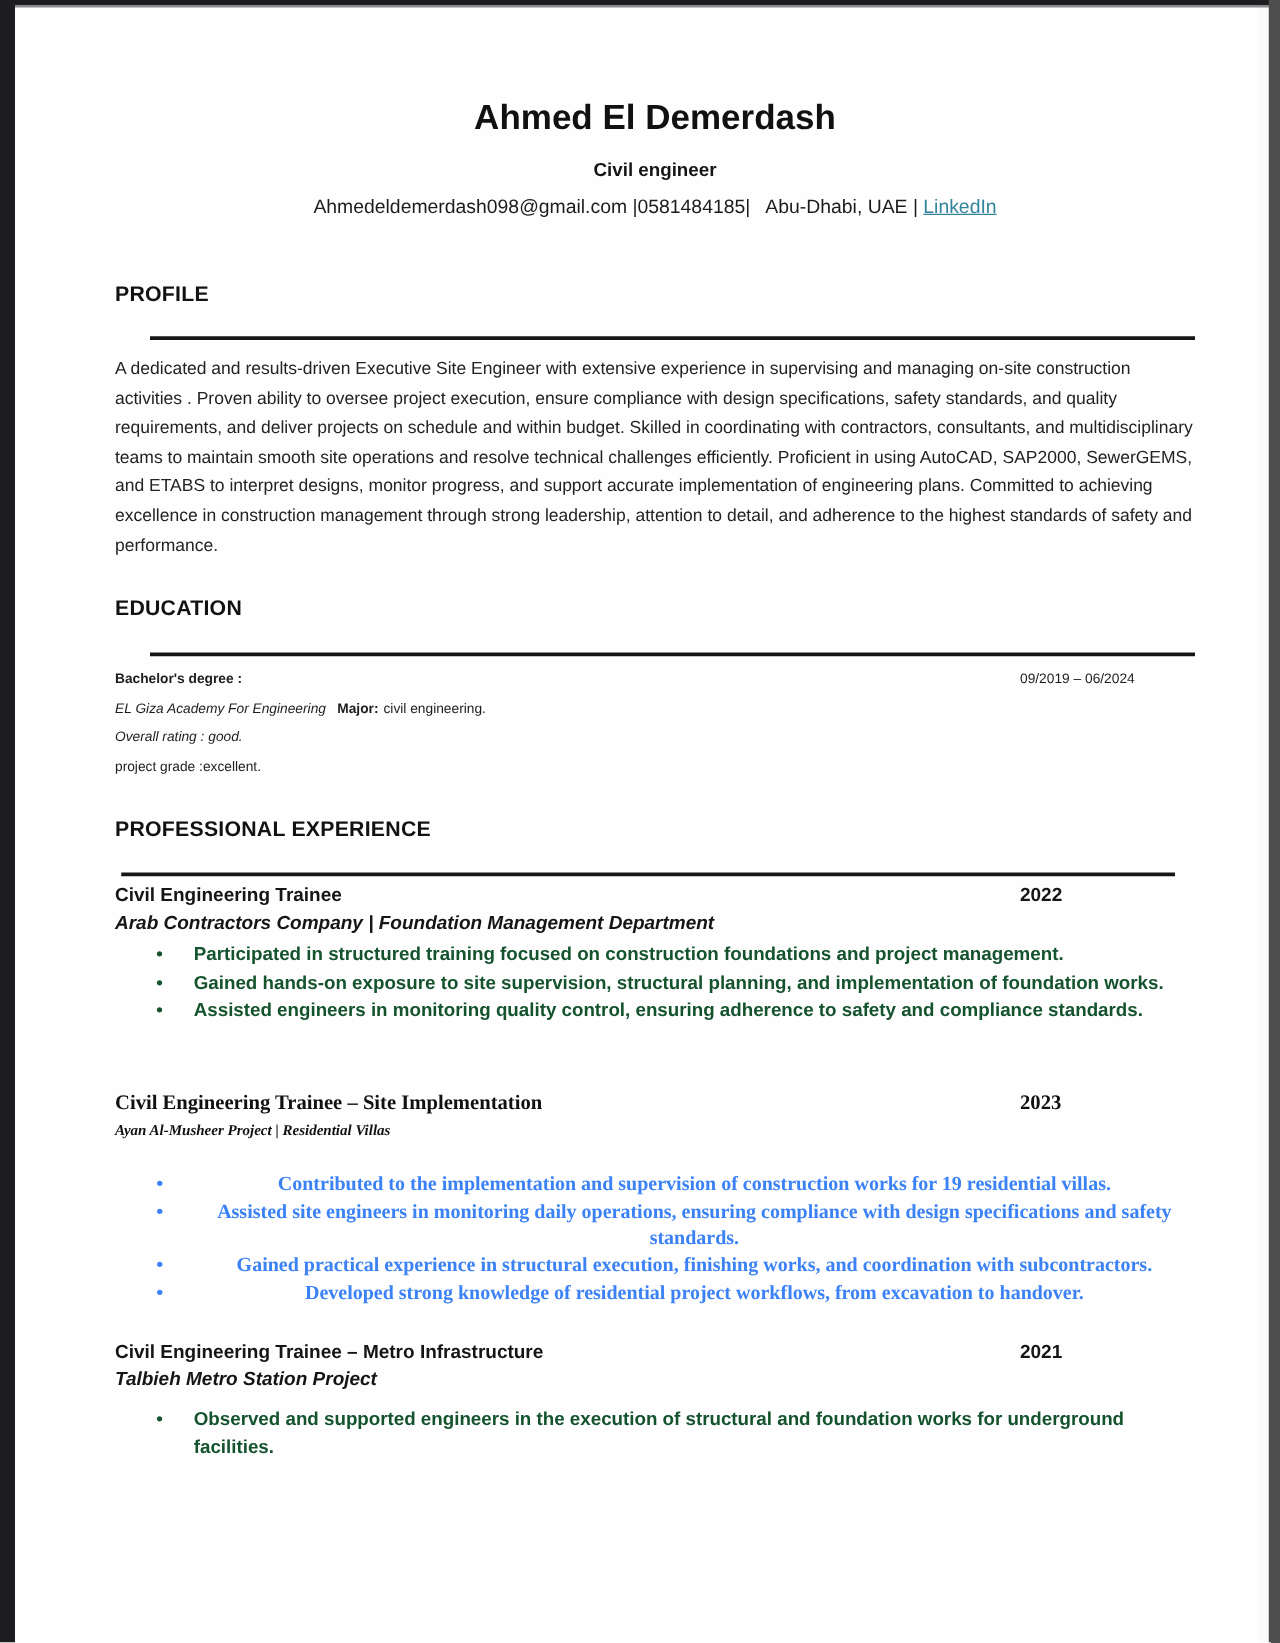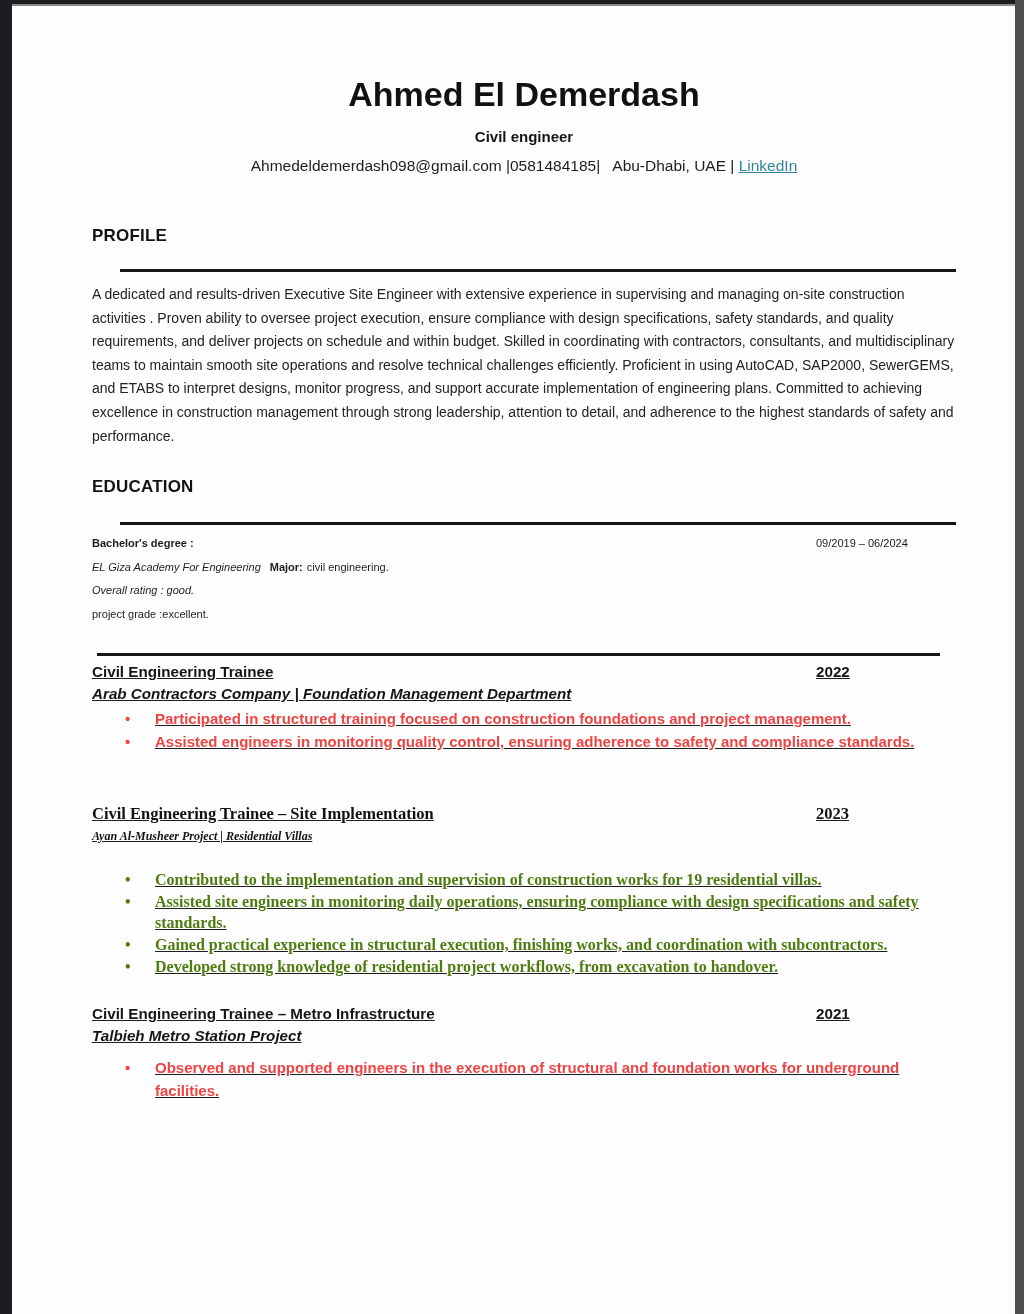--- a/index.html
+++ b/index.html
@@ -13,21 +13,21 @@
   .edge-top    { left:0; top:0; width:1024px; height:4px;  background:#1d1d21; }
   .edge-topline{ left:0; top:4px; width:1024px; height:2px; background:#8a8a8a; }
   .edge-left   { left:0; top:0; width:12px; height:1314px; background:#1d1d21; }
   .edge-right  { right:0; top:0; width:9px; height:1314px; background:#4e4e4e; }
   .edge-right-shadow { right:9px; top:0; width:8px; height:1314px; background:#fbfbfb; }
 
   .content { position:absolute; left:92px; top:0; width:864px; }
 
   
   .header { text-align:center; padding-top:76px; }
-  .name { margin:0; font-size:34px; line-height:36px; font-weight:700; color:#111; }
+  .name { margin:0; font-size:28px; line-height:36px; font-weight:700; color:#111; }
   .role { margin:16px 0 0 0; font-size:15px; line-height:18px; font-weight:700; color:#151515; }
   .contact { margin:10px 0 0 0; font-size:15.5px; line-height:19px; color:#1c1c1c; white-space:pre-wrap; }
   .contact a { color:#31849b; text-decoration:underline; }
 
   
   .section-heading { margin:0; font-size:17px; line-height:21px; font-weight:700; color:#121212; letter-spacing:.2px; }
   .rule { height:3px; background:#161616; }
   .rule-indent { margin-left:28px; }
   .rule-exp { margin-left:5px; margin-right:16px; }
 
@@ -41,35 +41,35 @@
   .edu-row1 { display:flex; justify-content:space-between; }
   .degree { font-weight:700; }
   .dates { width:140px; text-align:left; }
   .school { font-style:italic; margin-right:9px; }
   .major-label { font-weight:700; margin-right:4px; }
   .italic-line { font-style:italic; }
 
   .sec-experience { margin-top:27px; }
   .sec-experience .rule { margin-top:24px; }
 
-  .job { margin-top:5px;text-decoration:underline; }
+  .job { margin-top:5px; }
   .job-title-row { display:flex; font-weight:700; }
   .job-title { flex:1; }
   .job-year { width:140px; text-align:left; }
   .job-sans .job-title-row { font-size:15.2px; line-height:22px; color:#151515; }
   .job-sans .job-subtitle { font-size:15.2px; line-height:22px; font-weight:700; font-style:italic; margin:0; color:#151515; }
   .job-sans ul { margin:3px 0 0 0; padding:0 0 0 33px; list-style:none; }
-  .job-sans li { position:relative; padding-left:30px; font-size:15px; line-height:22.5px; font-weight:700; color:#ef4444; }
+  .job-sans li { position:relative; padding-left:30px; font-size:15px; line-height:22.5px; font-weight:700; color:#14532d; }
   .job-sans li::before { content:"\2022"; position:absolute; left:0; top:0; }
 
   .job-serif { font-family:"Liberation Serif", serif; margin-top:50px; }
   .job-serif .job-title-row { font-size:16.5px; line-height:22px; color:#111; }
   .job-serif .job-subtitle { font-size:12px; line-height:22px; font-weight:700; font-style:italic; margin:0; color:#111; }
   .job-serif ul { margin:22px 0 0 0; padding:0 0 0 33px; list-style:none; }
-  .job-serif li { position:relative; padding-left:30px; font-size:16px; line-height:21px; font-weight:700; color:#4d7c0f; margin-bottom:1px; }
+  .job-serif li { position:relative; padding-left:30px; font-size:16px; line-height:21px; font-weight:700; color:#3b82f6; margin-bottom:1px;text-align:center; }
   .job-serif li::before { content:"\2022"; position:absolute; left:0; top:0; }
 
   .job-metro { margin-top:26px; }
   .job-metro ul { margin-top:10px; }
   .job-metro li + li { margin-top:26px; }
 </style>
 </head>
 <body>
 
 <div class="canvas">
@@ -103,30 +103,32 @@
         </div>
         <div>
           <span class="school">EL Giza Academy For Engineering</span><span class="major-label">Major:</span><span>civil engineering.</span>
         </div>
         <div class="italic-line">Overall rating : good.</div>
         <div>project grade :excellent.</div>
       </div>
     </div>
 
     <div class="sec-experience">
+      <h3 class="section-heading">PROFESSIONAL EXPERIENCE</h3>
       <div class="rule rule-exp"></div>
 
       <div class="job job-sans">
         <div class="job-title-row">
           <span class="job-title">Civil Engineering Trainee</span>
           <span class="job-year">2022</span>
         </div>
         <p class="job-subtitle">Arab Contractors Company | Foundation Management Department</p>
         <ul>
           <li>Participated in structured training focused on construction foundations and project management.</li>
+          <li>Gained hands-on exposure to site supervision, structural planning, and implementation of foundation works.</li>
           <li>Assisted engineers in monitoring quality control, ensuring adherence to safety and compliance standards.</li>
         </ul>
       </div>
 
       <div class="job job-serif">
         <div class="job-title-row">
           <span class="job-title">Civil Engineering Trainee – Site Implementation</span>
           <span class="job-year">2023</span>
         </div>
         <p class="job-subtitle">Ayan Al-Musheer Project | Residential Villas</p>

